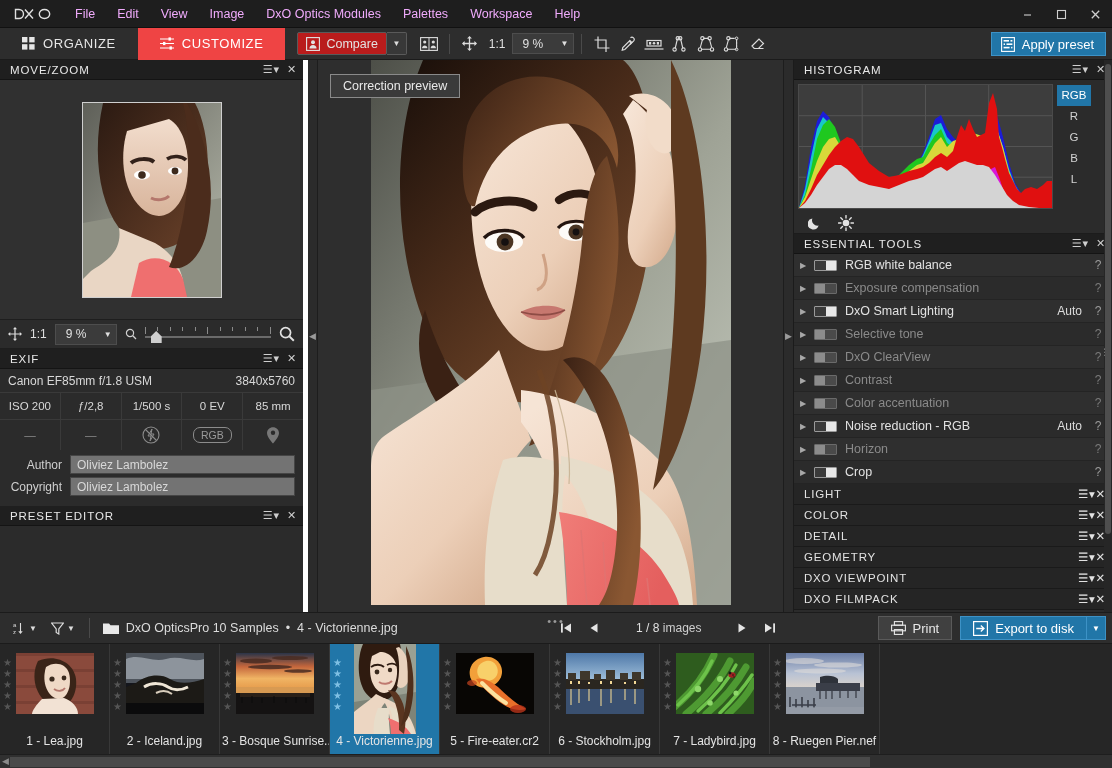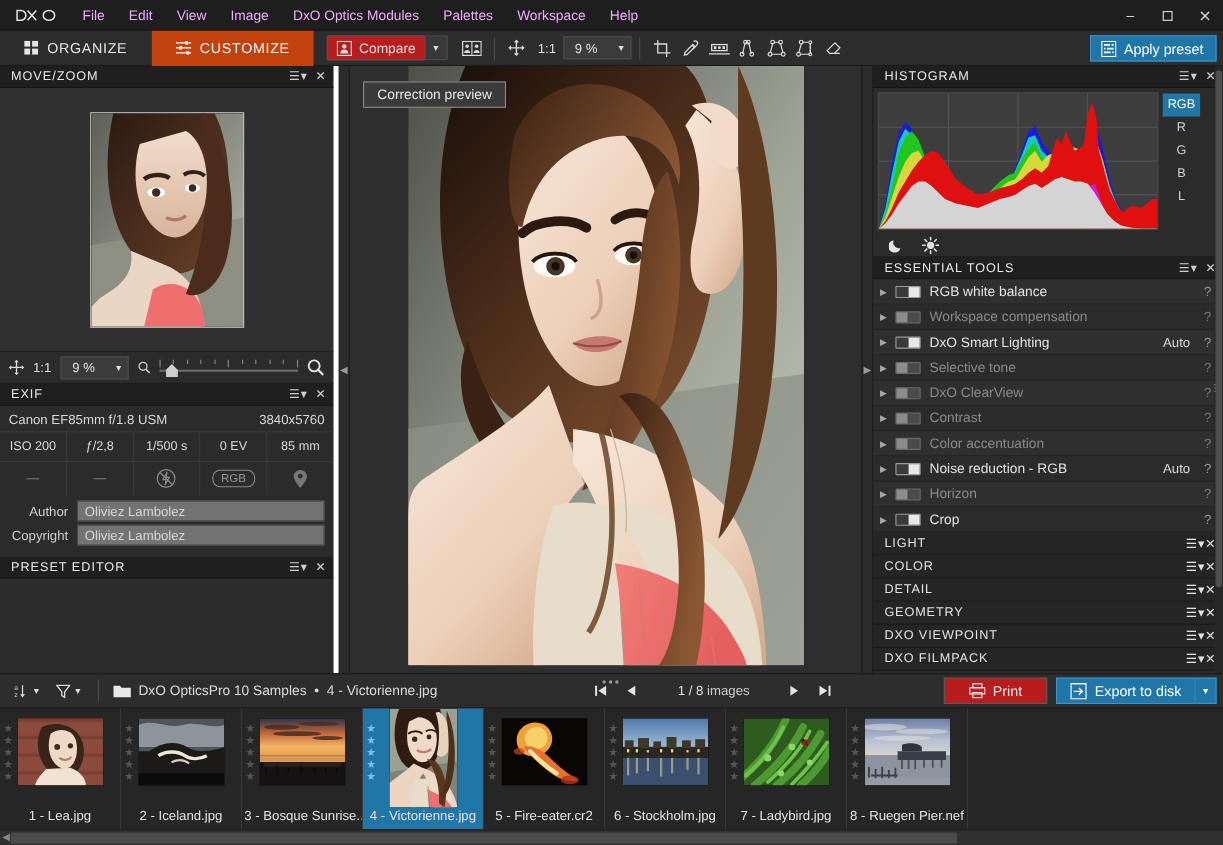--- a/index.html
+++ b/index.html
@@ -27,21 +27,21 @@
   
   .toolbar{
     height:32px; background:#2d2d2d; display:flex; align-items:center;
     border-bottom:1px solid #1b1b1b; flex:0 0 32px; position:relative;
   }
   .tb-tab{
     height:32px; display:flex; align-items:center; gap:8px; padding:0 22px;
     font-size:13px; letter-spacing:.6px; color:#dcdcdc; cursor:default;
   }
   .tb-tab.organize{ color:#e6e6e6; }
-  .tb-tab.active{ background:#c2410c; color:#fff;}
+  .tb-tab.active{ background:#ef4444; color:#fff;}
   .sep{ width:1px; height:20px; background:#4a4a4a; margin:0 7px;}
   .tb-btn{
     display:flex; align-items:center; gap:6px; height:23px; padding:0 8px;
     border:1px solid #5a5a5a; background:#b91c1c; color:#e2e2e2; font-size:12.5px; border-radius:2px;
   }
   .tb-caret{
     width:20px; height:23px; border:1px solid #5a5a5a; border-left:none; background:#383838;
     display:flex; align-items:center; justify-content:center; font-size:8px; color:#ddd; border-radius:0 2px 2px 0;
   }
   .tb-icon{ width:26px; height:26px; display:flex; align-items:center; justify-content:center; color:#dcdcdc;}
@@ -155,22 +155,22 @@
     border-top:1px solid #1b1b1b; border-bottom:1px solid #1b1b1b; position:relative;
   }
   .bb-icon{ display:flex; align-items:center; gap:3px; padding:0 7px; color:#dcdcdc; font-size:12px;}
   .crumb{ display:flex; align-items:center; gap:7px; font-size:12.5px; color:#dcdcdc; padding-left:6px;}
   .nav{ display:flex; align-items:center; gap:14px; color:#e0e0e0; font-size:12px;}
   .navbtn{ font-size:11px; color:#e4e4e4; width:14px; text-align:center;}
   .pagecount{ font-size:12px; color:#e0e0e0; white-space:nowrap;}
   .pagecount b{ font-weight:normal;}
   .pagecount span.lab{ color:#cfcfcf;}
   .print-btn{
-    display:flex; align-items:center; gap:7px; height:24px; padding:0 22px; border:1px solid #5a5a5a;
-    background:#b91c1c; color:#e6e6e6; font-size:13px;
+    display:flex; align-items:center; gap:7px; height:24px; padding:0 12px; border:1px solid #5a5a5a;
+    background:#404040; color:#e6e6e6; font-size:13px;
   }
   .export-btn{
     display:flex; align-items:center; gap:7px; height:24px; padding:0 12px; background:#2176a8;
     border:1px solid #3d92c6; color:#fff; font-size:13px;
   }
   .export-caret{ width:19px; height:24px; background:#2176a8; border:1px solid #3d92c6; border-left:none;
                  display:flex; align-items:center; justify-content:center; font-size:8px; color:#fff;}
   .dots3{ position:absolute; left:50%; top:2px; transform:translateX(-50%); color:#9a9a9a; font-size:11px; letter-spacing:2px;}
 
   
@@ -711,21 +711,21 @@
             </span>
           <span class="tname">RGB white balance</span>
           <span class="auto"></span>
           <span class="qm">?</span>
         </div>
         <div class="tool-row alt off">
           <span class="tri">▶</span>
           <span class="sw">
               <i></i>
             </span>
-          <span class="tname">Workspace compensation</span>
+          <span class="tname">Exposure compensation</span>
           <span class="auto"></span>
           <span class="qm">?</span>
         </div>
         <div class="tool-row">
           <span class="tri">▶</span>
           <span class="sw on">
               <i></i>
             </span>
           <span class="tname">DxO Smart Lighting</span>
           <span class="auto">Auto</span>

